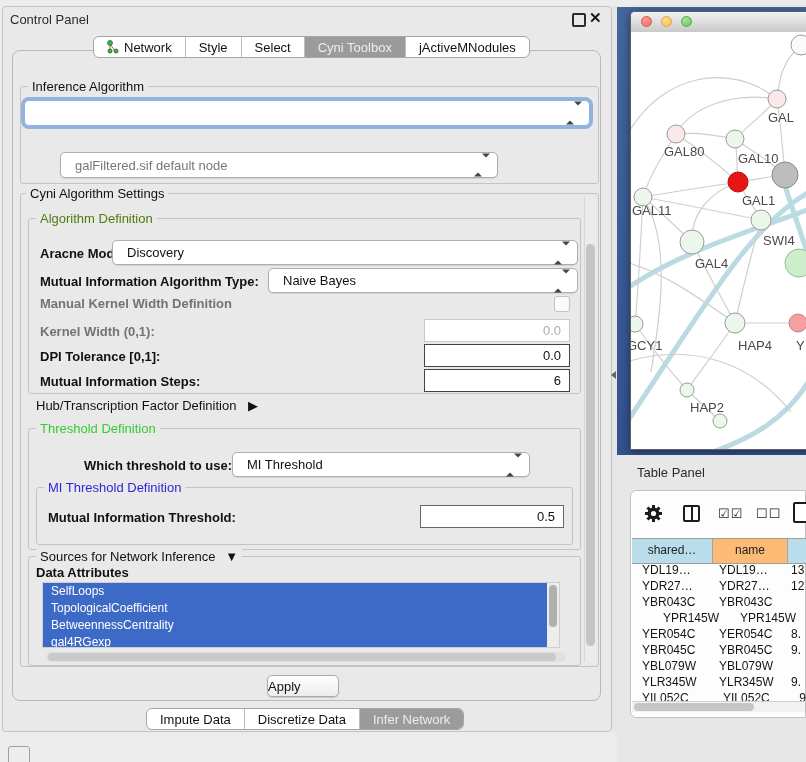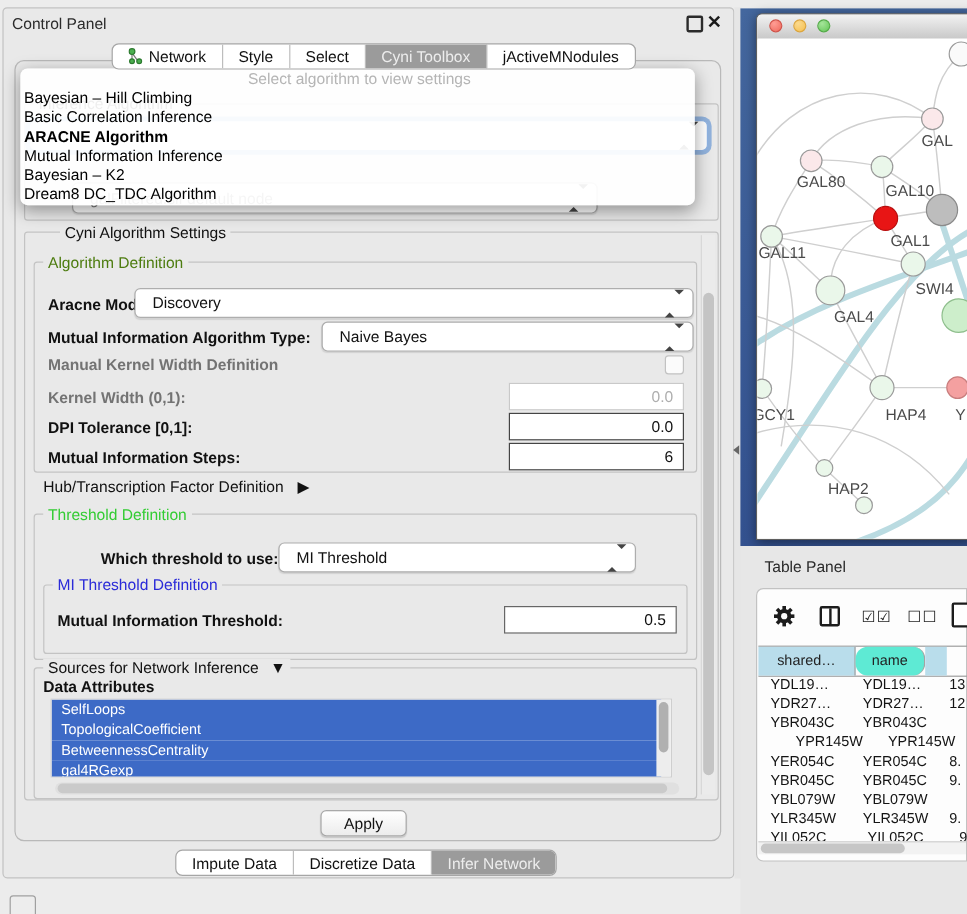--- a/index.html
+++ b/index.html
@@ -58,21 +58,21 @@
   <div class="grouptitle" style="left:28px;top:79px;">Inference Algorithm</div>
   <div class="combo" style="left:24px;top:100px;width:566px;height:26px;border:1px solid #8fb4e4;box-shadow:0 0 0 3px rgba(100,150,215,0.65);">
     <span class="stepper"><span class="tri-up"></span><span class="tri-down"></span></span>
   </div>
   <div class="combo" style="left:60px;top:152px;width:438px;height:26px;color:#777;">
     <span>galFiltered.sif default node</span>
     <span class="stepper"><span class="tri-up"></span><span class="tri-down"></span></span>
   </div>
 
   <div class="groupbox" style="left:20px;top:193px;width:577px;height:472px;"></div>
-  <div class="grouptitle" style="left:26px;top:186px;margin-left:24px;">Cyni Algorithm Settings</div>
+  <div class="grouptitle" style="left:26px;top:186px;">Cyni Algorithm Settings</div>
 
   <div class="abs" style="left:584px;top:196px;width:12px;height:466px;background:#ebebeb;border-left:1px solid #d8d8d8;box-sizing:border-box;"></div>
   <div class="abs" style="left:586px;top:244px;width:9px;height:402px;background:#c4c4c4;border-radius:5px;"></div>
 
   <div class="groupbox" style="left:28px;top:218px;width:551px;height:174px;"></div>
   <div class="grouptitle" style="left:36px;top:211px;color:#4d7c0f;">Algorithm Definition</div>
 
   <div class="lbl" style="left:40px;top:246px;">Aracne Mode:</div>
   <div class="combo" style="left:112px;top:240px;width:466px;height:25px;">
     <span>Discovery</span>
@@ -137,21 +137,21 @@
     <div class="listrow" style="width:500px;">BetweennessCentrality</div>
     <div class="listrow" style="width:500px;">gal4RGexp</div>
     <div class="abs" style="right:0;top:0;width:12px;height:66px;background:#ededed;"></div>
     <div class="abs" style="right:2px;top:2px;width:8px;height:42px;background:#b0b0b0;border-radius:4px;"></div>
   </div>
   <div class="abs" style="left:46px;top:652px;width:520px;height:10px;background:#e0e0e0;border-radius:5px;"></div>
   <div class="abs" style="left:48px;top:653px;width:508px;height:8px;background:#cacaca;border-radius:4px;"></div>
 
   <div class="abs" style="left:267px;top:675px;width:72px;height:22px;background:linear-gradient(#ffffff,#ececec);
               border:1px solid #a9a9a9;border-radius:5px;box-sizing:border-box;font-size:13px;color:#111;
-              display:flex;align-items:center;justify-content:center;box-shadow:0 1px 1px rgba(0,0,0,0.15);">
+              display:flex;align-items:center;justify-content:flex-start;box-shadow:0 1px 1px rgba(0,0,0,0.15);">
     <span>Apply</span>
   </div>
 
   <div class="tabbar" style="left:146px;top:708px;">
     <div class="tab">Impute Data</div>
     <div class="tab">Discretize Data</div>
     <div class="tab sel">Infer Network</div>
   </div>
 
   <div class="tabbar" style="left:93px;top:36px;z-index:60;">
@@ -164,29 +164,20 @@
         <circle cx="9" cy="11" r="2" fill="#4caf50" stroke="#2c7a2f"></circle>
       </svg>
       <span>Network</span>
     </div>
     <div class="tab">Style</div>
     <div class="tab">Select</div>
     <div class="tab sel">Cyni Toolbox</div>
     <div class="tab">jActiveMNodules</div>
   </div>
 
-  <div class="popup">
-    <div class="pop-item" style="text-align:center;color:#b5b5b5;height:17px;line-height:18px;">Select algorithm to view settings</div>
-    <div class="pop-item">Bayesian – Hill Climbing</div>
-    <div class="pop-item">Basic Correlation Inference</div>
-    <div class="pop-item" style="font-weight:bold;">ARACNE Algorithm</div>
-    <div class="pop-item">Mutual Information Inference</div>
-    <div class="pop-item">Bayesian – K2</div>
-    <div class="pop-item">Dream8 DC_TDC Algorithm</div>
-  </div>
 
   <div class="abs" style="left:612px;top:6px;width:6px;height:726px;background:#e6e6e6;"></div>
   <div class="abs" style="left:611px;top:371px;width:0;height:0;border-top:4px solid transparent;border-bottom:4px solid transparent;border-right:5px solid #666;"></div>
 
   <div class="abs" style="left:617px;top:7px;width:189px;height:448px;background:linear-gradient(180deg,#44679e,#33518f);"></div>
 
   <div class="abs" style="left:630px;top:11px;width:180px;height:439px;background:#fff;border:1px solid #5f5f5f;
               border-radius:5px 0 0 0;overflow:hidden;box-shadow:0 2px 10px rgba(0,0,0,0.45);box-sizing:border-box;">
     <div class="abs" style="left:0;top:0;width:180px;height:20px;background:linear-gradient(#f2f2f2,#c9c9c9);border-bottom:1px solid #9c9c9c;">
       <div class="light" style="left:10px;background:radial-gradient(circle at 35% 30%, #ff9d94, #ee6a5d);border:1px solid #d1544b;box-sizing:border-box;"></div>
@@ -280,21 +271,21 @@
   </svg>
   <div class="abs" style="left:683px;top:505px;width:17px;height:17px;border:2px solid #1c1c1c;border-radius:2px;box-sizing:border-box;">
     <div style="position:absolute;left:6px;top:0;width:2px;height:13px;background:#1c1c1c;"></div>
   </div>
   <div class="abs" style="left:718px;top:506px;font-size:13px;color:#222;letter-spacing:1px;">☑☑</div>
   <div class="abs" style="left:756px;top:506px;font-size:13px;color:#222;letter-spacing:1px;">☐☐</div>
   <div class="abs" style="left:793px;top:502px;width:18px;height:21px;border:2px solid #1c1c1c;border-radius:2px;box-sizing:border-box;background:#fff;"></div>
 
   <div class="abs" style="left:632px;top:538px;width:174px;height:24px;border-top:1px solid #9d9d9d;border-bottom:1px solid #9d9d9d;display:flex;box-sizing:content-box;">
     <div class="hcell" style="width:81px;background:#b9ddeb;">shared…</div>
-    <div class="hcell" style="width:58px;background:#5eead4;border-radius:10px;">name</div>
+    <div class="hcell" style="width:75px;background:#fdba74;">name</div>
     <div class="hcell" style="width:18px;background:#b9ddeb;border-right:none;"></div>
   </div>
 
   <div class="trow" style="top:562px;">
     <div class="tc1">YDL19…</div>
     <div class="tc2">YDL19…</div>
     <div class="tc3">13</div>
   </div>
   <div class="trow" style="top:578px;">
     <div class="tc1">YDR27…</div>

